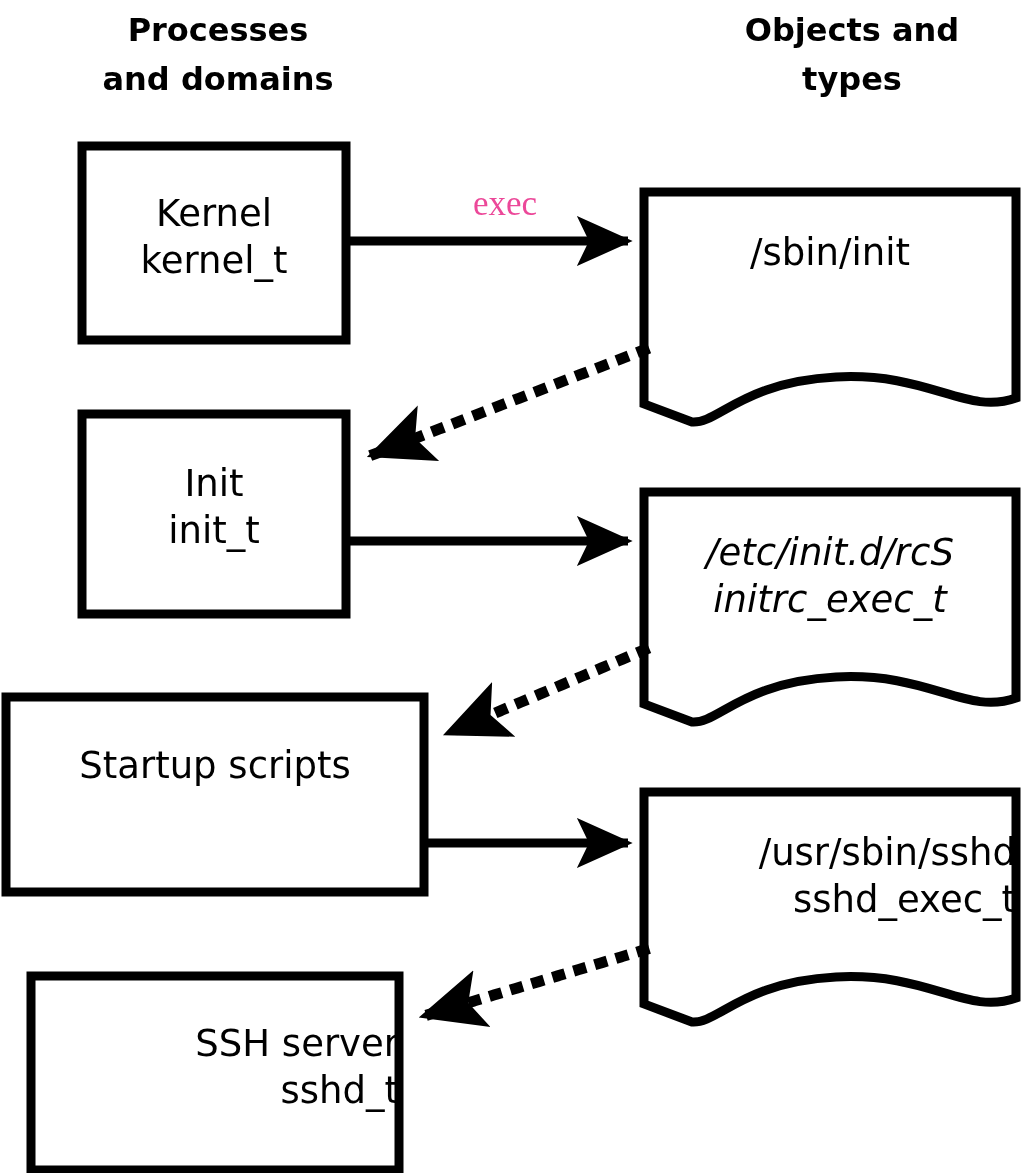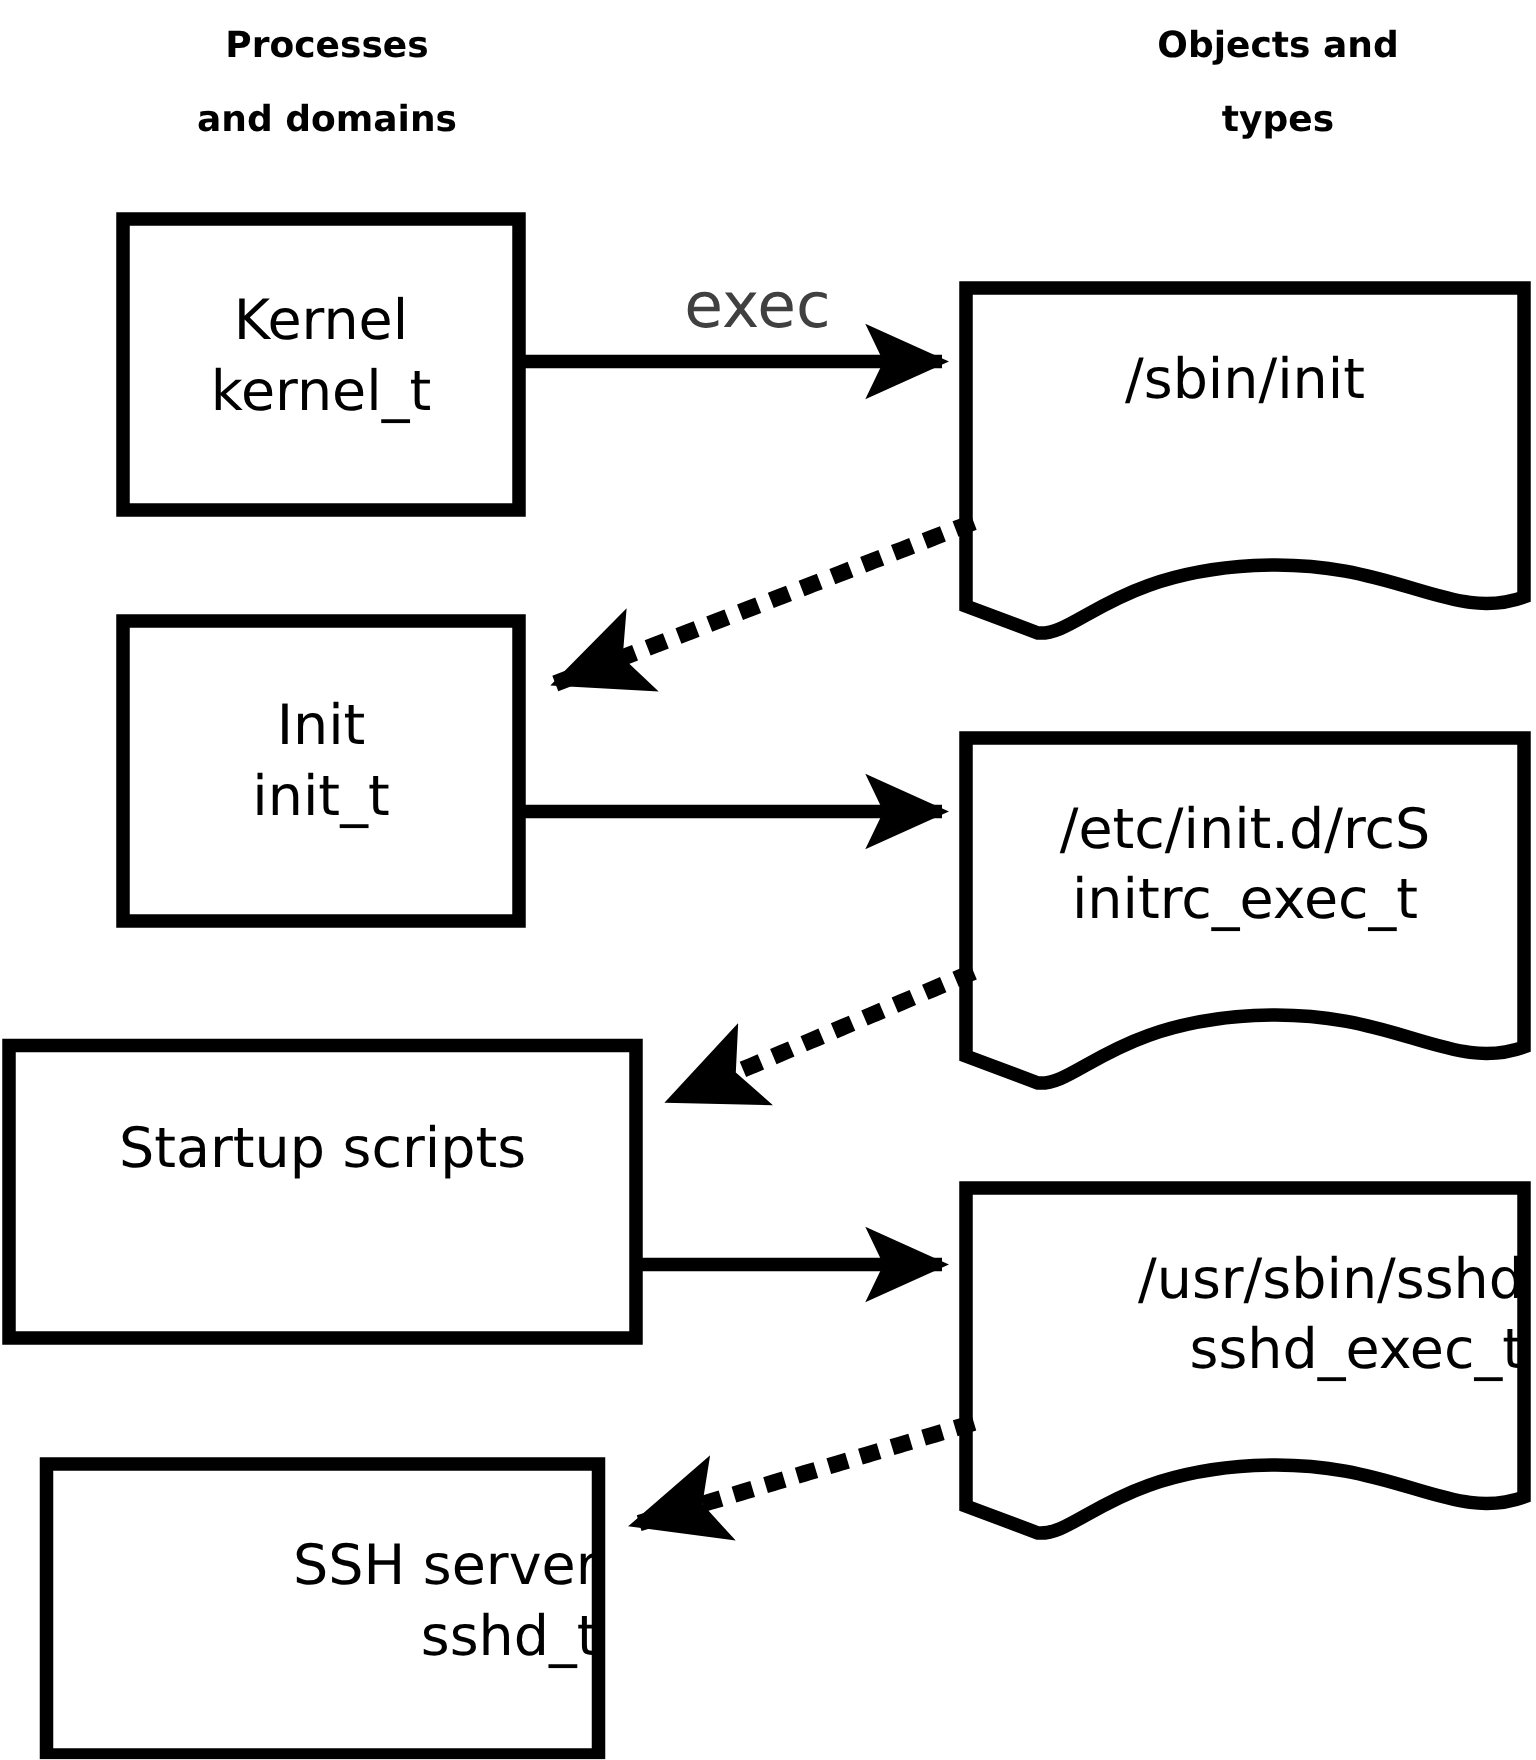--- a/index.html
+++ b/index.html
@@ -23,21 +23,21 @@
     position: absolute;
     left: 0;
     top: 0;
     width: 1024px;
     height: 1173px;
   }
   .col-header {
     position: absolute;
     text-align: center;
     font-weight: bold;
-    font-size: 24px;
+    font-size: 32px;
     line-height: 49px;
     letter-spacing: 0px;
     white-space: pre-line;
     color: #000000;
   }
   #header-left  { left: 18px;  top: 6px;  width: 400px; }
   #header-right { left: 652px; top: 6px;  width: 400px; }
 
   .node-label {
     position: absolute;
@@ -45,24 +45,25 @@
     font-size: 37px;
     line-height: 47px;
     color: #000000;
     pointer-events: none;
   }
   .node-label .l1 { display: block; }
   .node-label .l2 { display: block; }
 
   .edge-label {
     position: absolute;
-    font-size: 42px;
+    font-size: 35px;
     line-height: 40px;
     text-align: center;
-    color: #404040;
+    color: #ec4899;
+    font-family: Liberation Serif, serif;
   }
 </style>
 </head>
 <body>
 
 <div id="canvas">
 
   <div class="col-header" id="header-left">Processes
 and domains</div>
   <div class="col-header" id="header-right">Objects and
@@ -130,21 +131,21 @@
 
   <div class="node-label" style="left:31px; top:1020px; width:368px;text-align:right;">
     <span class="l1">SSH server</span>
     <span class="l2">sshd_t</span>
   </div>
 
   <div class="node-label" style="left:644px; top:229px; width:372px;">
     <span class="l1">/sbin/init</span>
   </div>
 
-  <div class="node-label" style="left:644px; top:529px; width:372px;">
+  <div class="node-label" style="left:644px; top:529px; width:372px;font-style:italic;">
     <span class="l1">/etc/init.d/rcS</span>
     <span class="l2">initrc_exec_t</span>
   </div>
 
   <div class="node-label" style="left:644px; top:829px; width:372px;text-align:right;">
     <span class="l1">/usr/sbin/sshd</span>
     <span class="l2">sshd_exec_t</span>
   </div>
 
   <div class="edge-label" style="left:420px; top:184px; width:170px;">exec</div>

